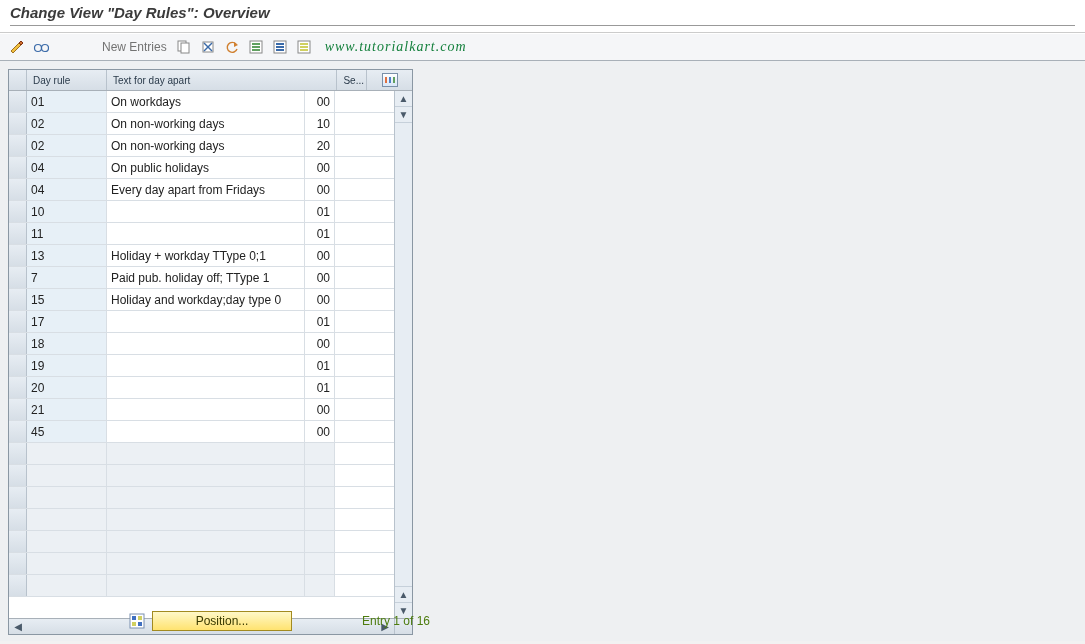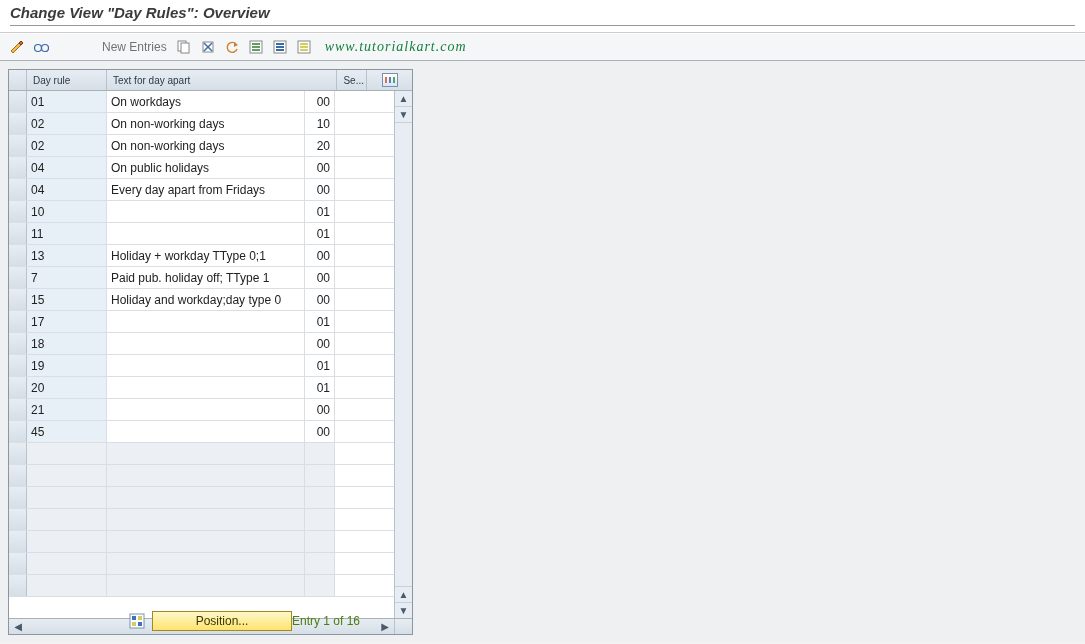--- a/index.html
+++ b/index.html
@@ -149,21 +149,21 @@
   }
   .grid-footer .hscroll-left, .grid-footer .hscroll-right {
     width:18px; display:flex; align-items:center; justify-content:center;
     font-size:10px; color:#4a5a6a; cursor:pointer;
   }
   .grid-footer .hs-track { flex:1; }
   .grid-footer .corner { width:18px; border-left:1px solid #b8c2cc; }
   .bottom-bar {
     position:absolute;
     left: 8px; bottom: 10px;
-    display:flex; align-items:center; 
+    display:flex; align-items:center; gap: 70px;
   }
   .position-btn {
     display:flex; align-items:center; gap:6px;
     margin-left: 120px;
   }
   .position-btn .icon {
     width:18px; height:18px;
     display:inline-flex; align-items:center; justify-content:center;
   }
   .position-btn button {

